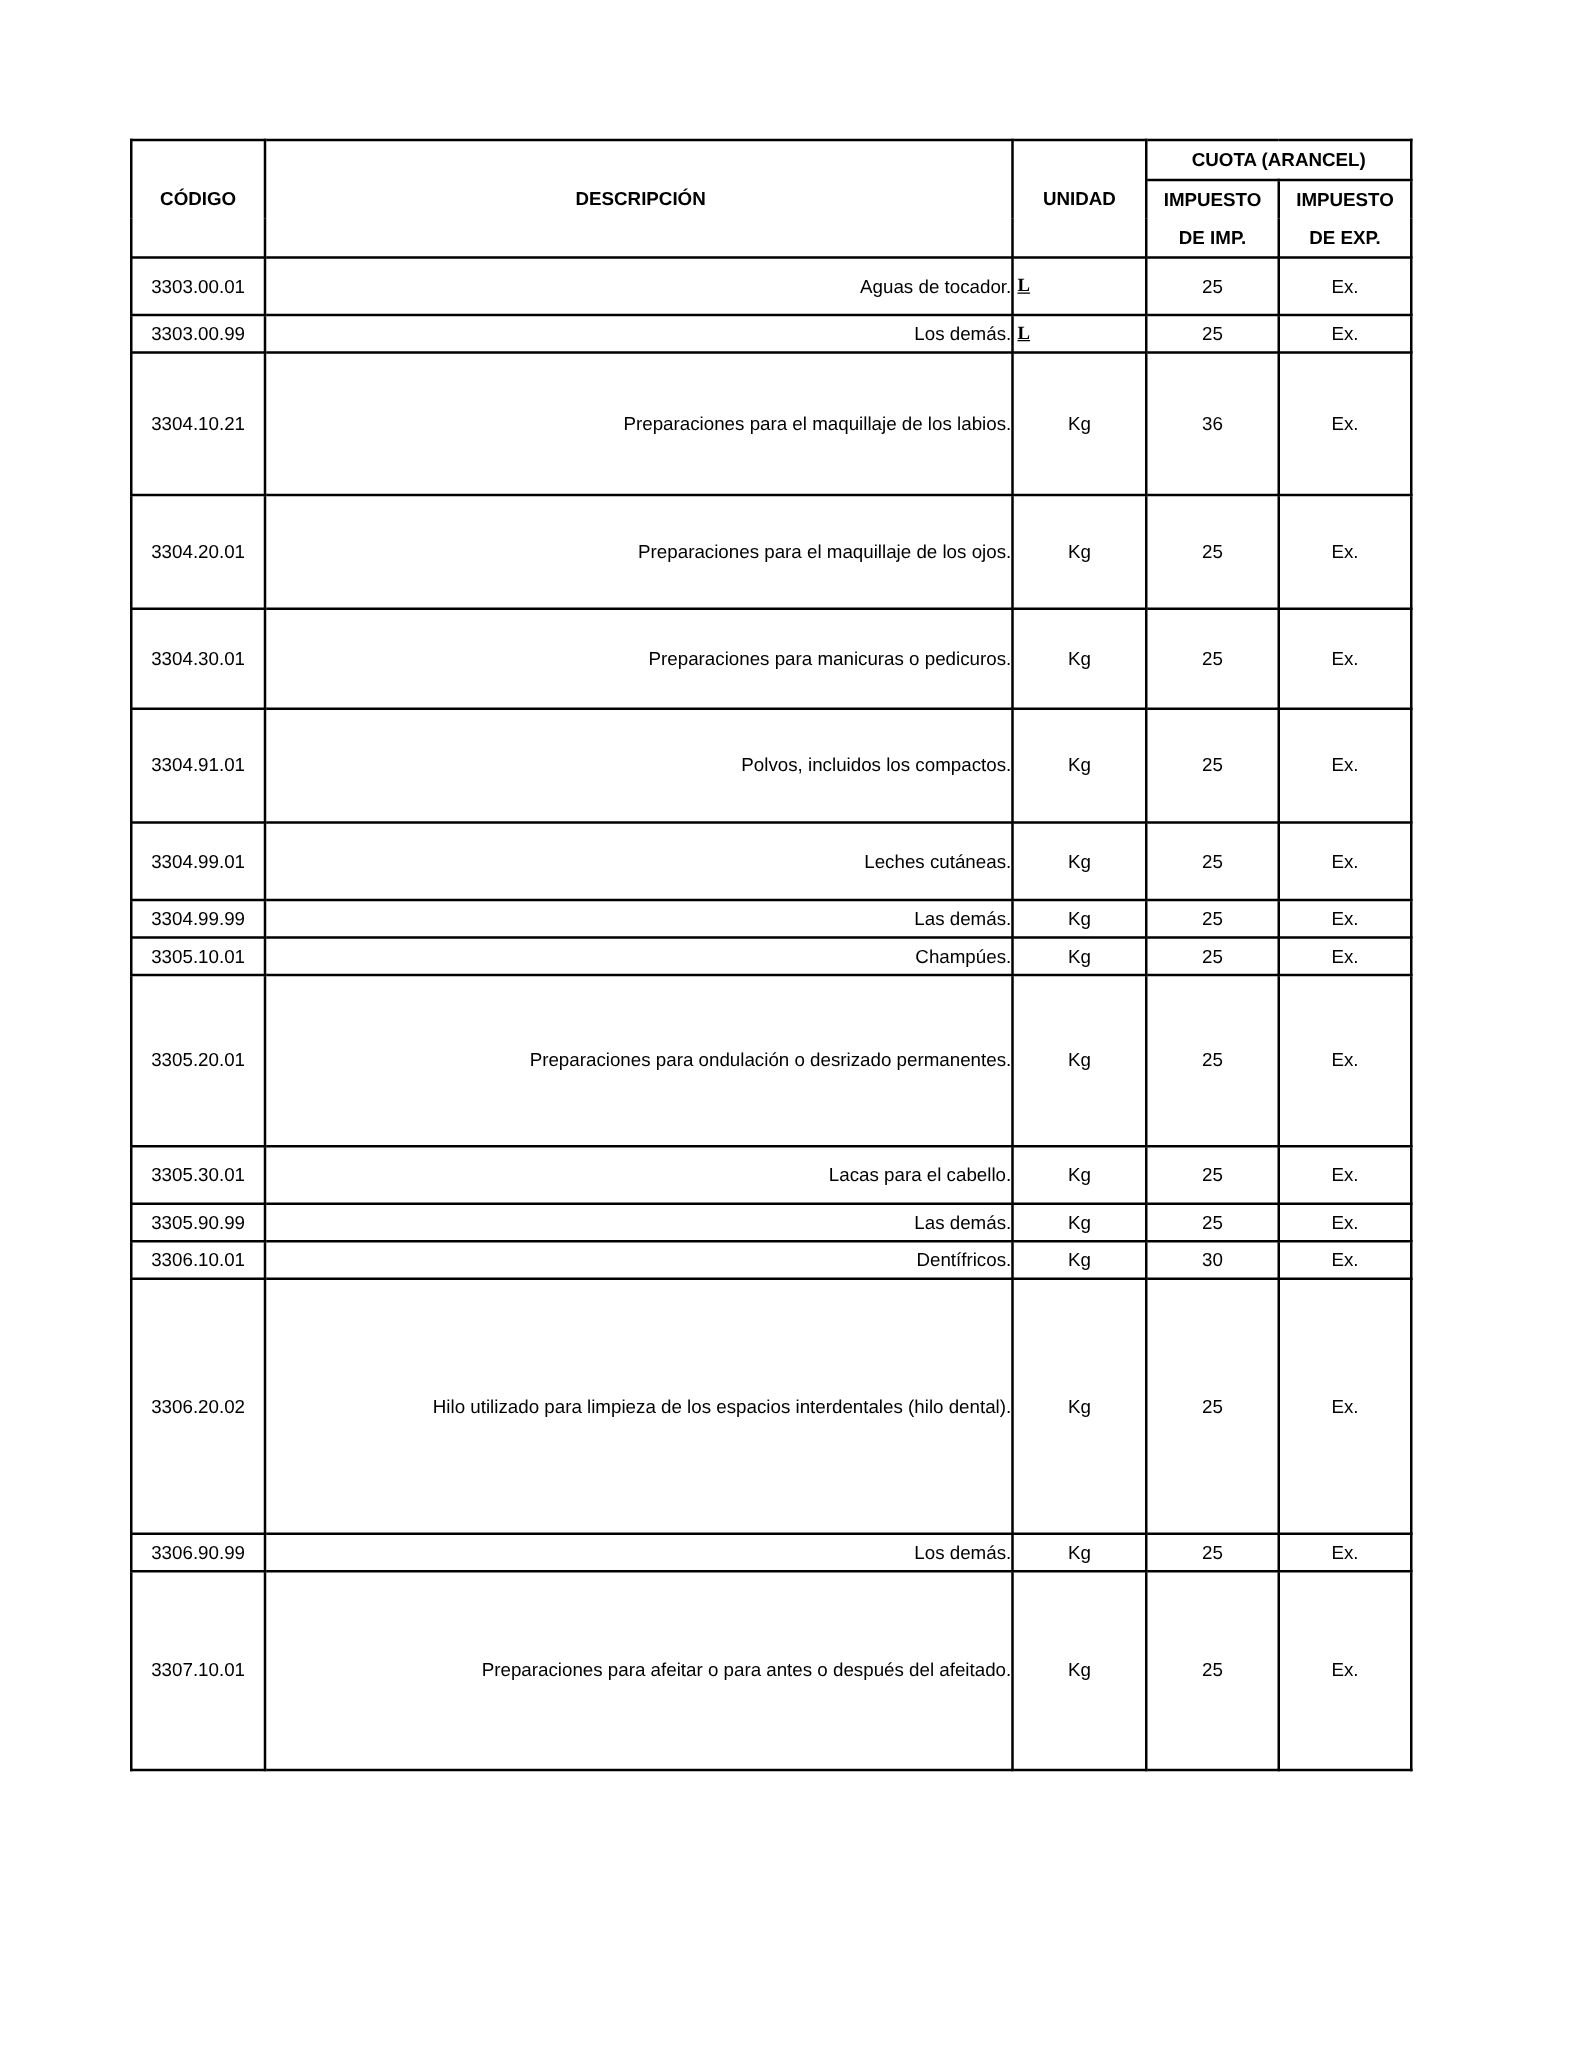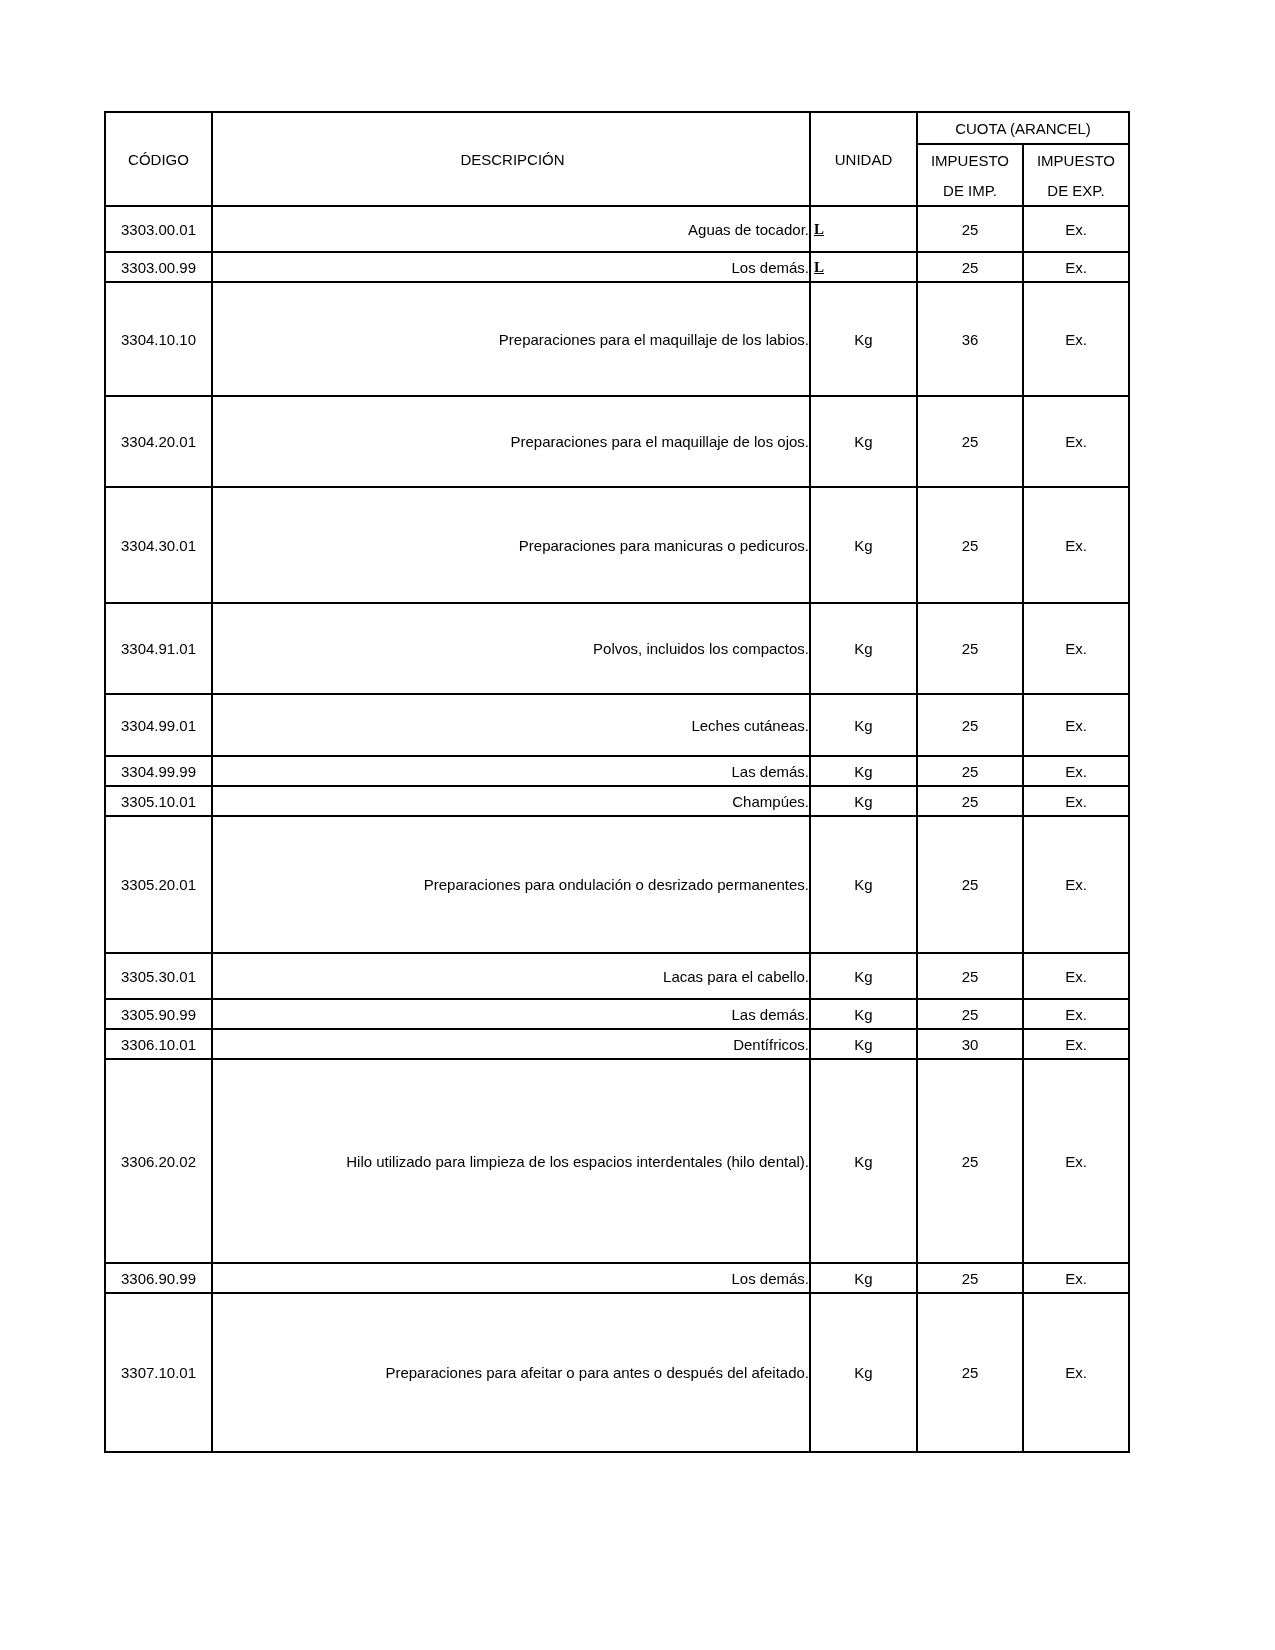--- a/index.html
+++ b/index.html
@@ -1,19 +1,19 @@
 <!DOCTYPE html>
 <html><head>
 <meta charset="utf-8">
 <style>
   html, body { margin:0; padding:0; background:#fff; }
   body { width:1275px; height:1650px; position:relative; font-family:"Liberation Sans", sans-serif; color:#000; }
   table { position:absolute; left:104px; top:111px; border-collapse:collapse; table-layout:fixed; width:1026px; }
   td, th { border:2px solid #000; font-size:15px; padding:0; }
-  th { font-weight:normal; text-align:center; font-size:15px; }
+  th { font-weight:bold; text-align:center; font-size:15px; }
   .c-code { width:105px; text-align:center; }
   .c-desc { width:593px; text-align:right; padding-left:3px; }
   .c-unit { width:105px; text-align:center; }
   .c-imp  { width:105px; text-align:center; }
   .c-exp  { width:105px; text-align:center; }
   .unit-L { font-family:"Liberation Serif", serif; font-weight:bold; text-decoration:underline; text-align:left; padding-left:3px; }
 </style>
 </head>
 <body>
 
@@ -43,34 +43,34 @@
         <td class="c-exp">Ex.</td>
       </tr>
       <tr style="height: 30px;">
         <td class="c-code">3303.00.99</td>
         <td class="c-desc">Los demás.</td>
         <td class="c-unit unit-L">L</td>
         <td class="c-imp">25</td>
         <td class="c-exp">Ex.</td>
       </tr>
       <tr style="height: 114px;">
-        <td class="c-code">3304.10.10</td>
+        <td class="c-code">3304.10.21</td>
         <td class="c-desc">Preparaciones para el maquillaje de los labios.</td>
         <td class="c-unit">Kg</td>
         <td class="c-imp">36</td>
         <td class="c-exp">Ex.</td>
       </tr>
       <tr style="height: 91px;">
         <td class="c-code">3304.20.01</td>
         <td class="c-desc">Preparaciones para el maquillaje de los ojos.</td>
         <td class="c-unit">Kg</td>
         <td class="c-imp">25</td>
         <td class="c-exp">Ex.</td>
       </tr>
-      <tr style="height: 116px;">
+      <tr style="height: 80px;">
         <td class="c-code">3304.30.01</td>
         <td class="c-desc">Preparaciones para manicuras o pedicuros.</td>
         <td class="c-unit">Kg</td>
         <td class="c-imp">25</td>
         <td class="c-exp">Ex.</td>
       </tr>
       <tr style="height: 91px;">
         <td class="c-code">3304.91.01</td>
         <td class="c-desc">Polvos, incluidos los compactos.</td>
         <td class="c-unit">Kg</td>

